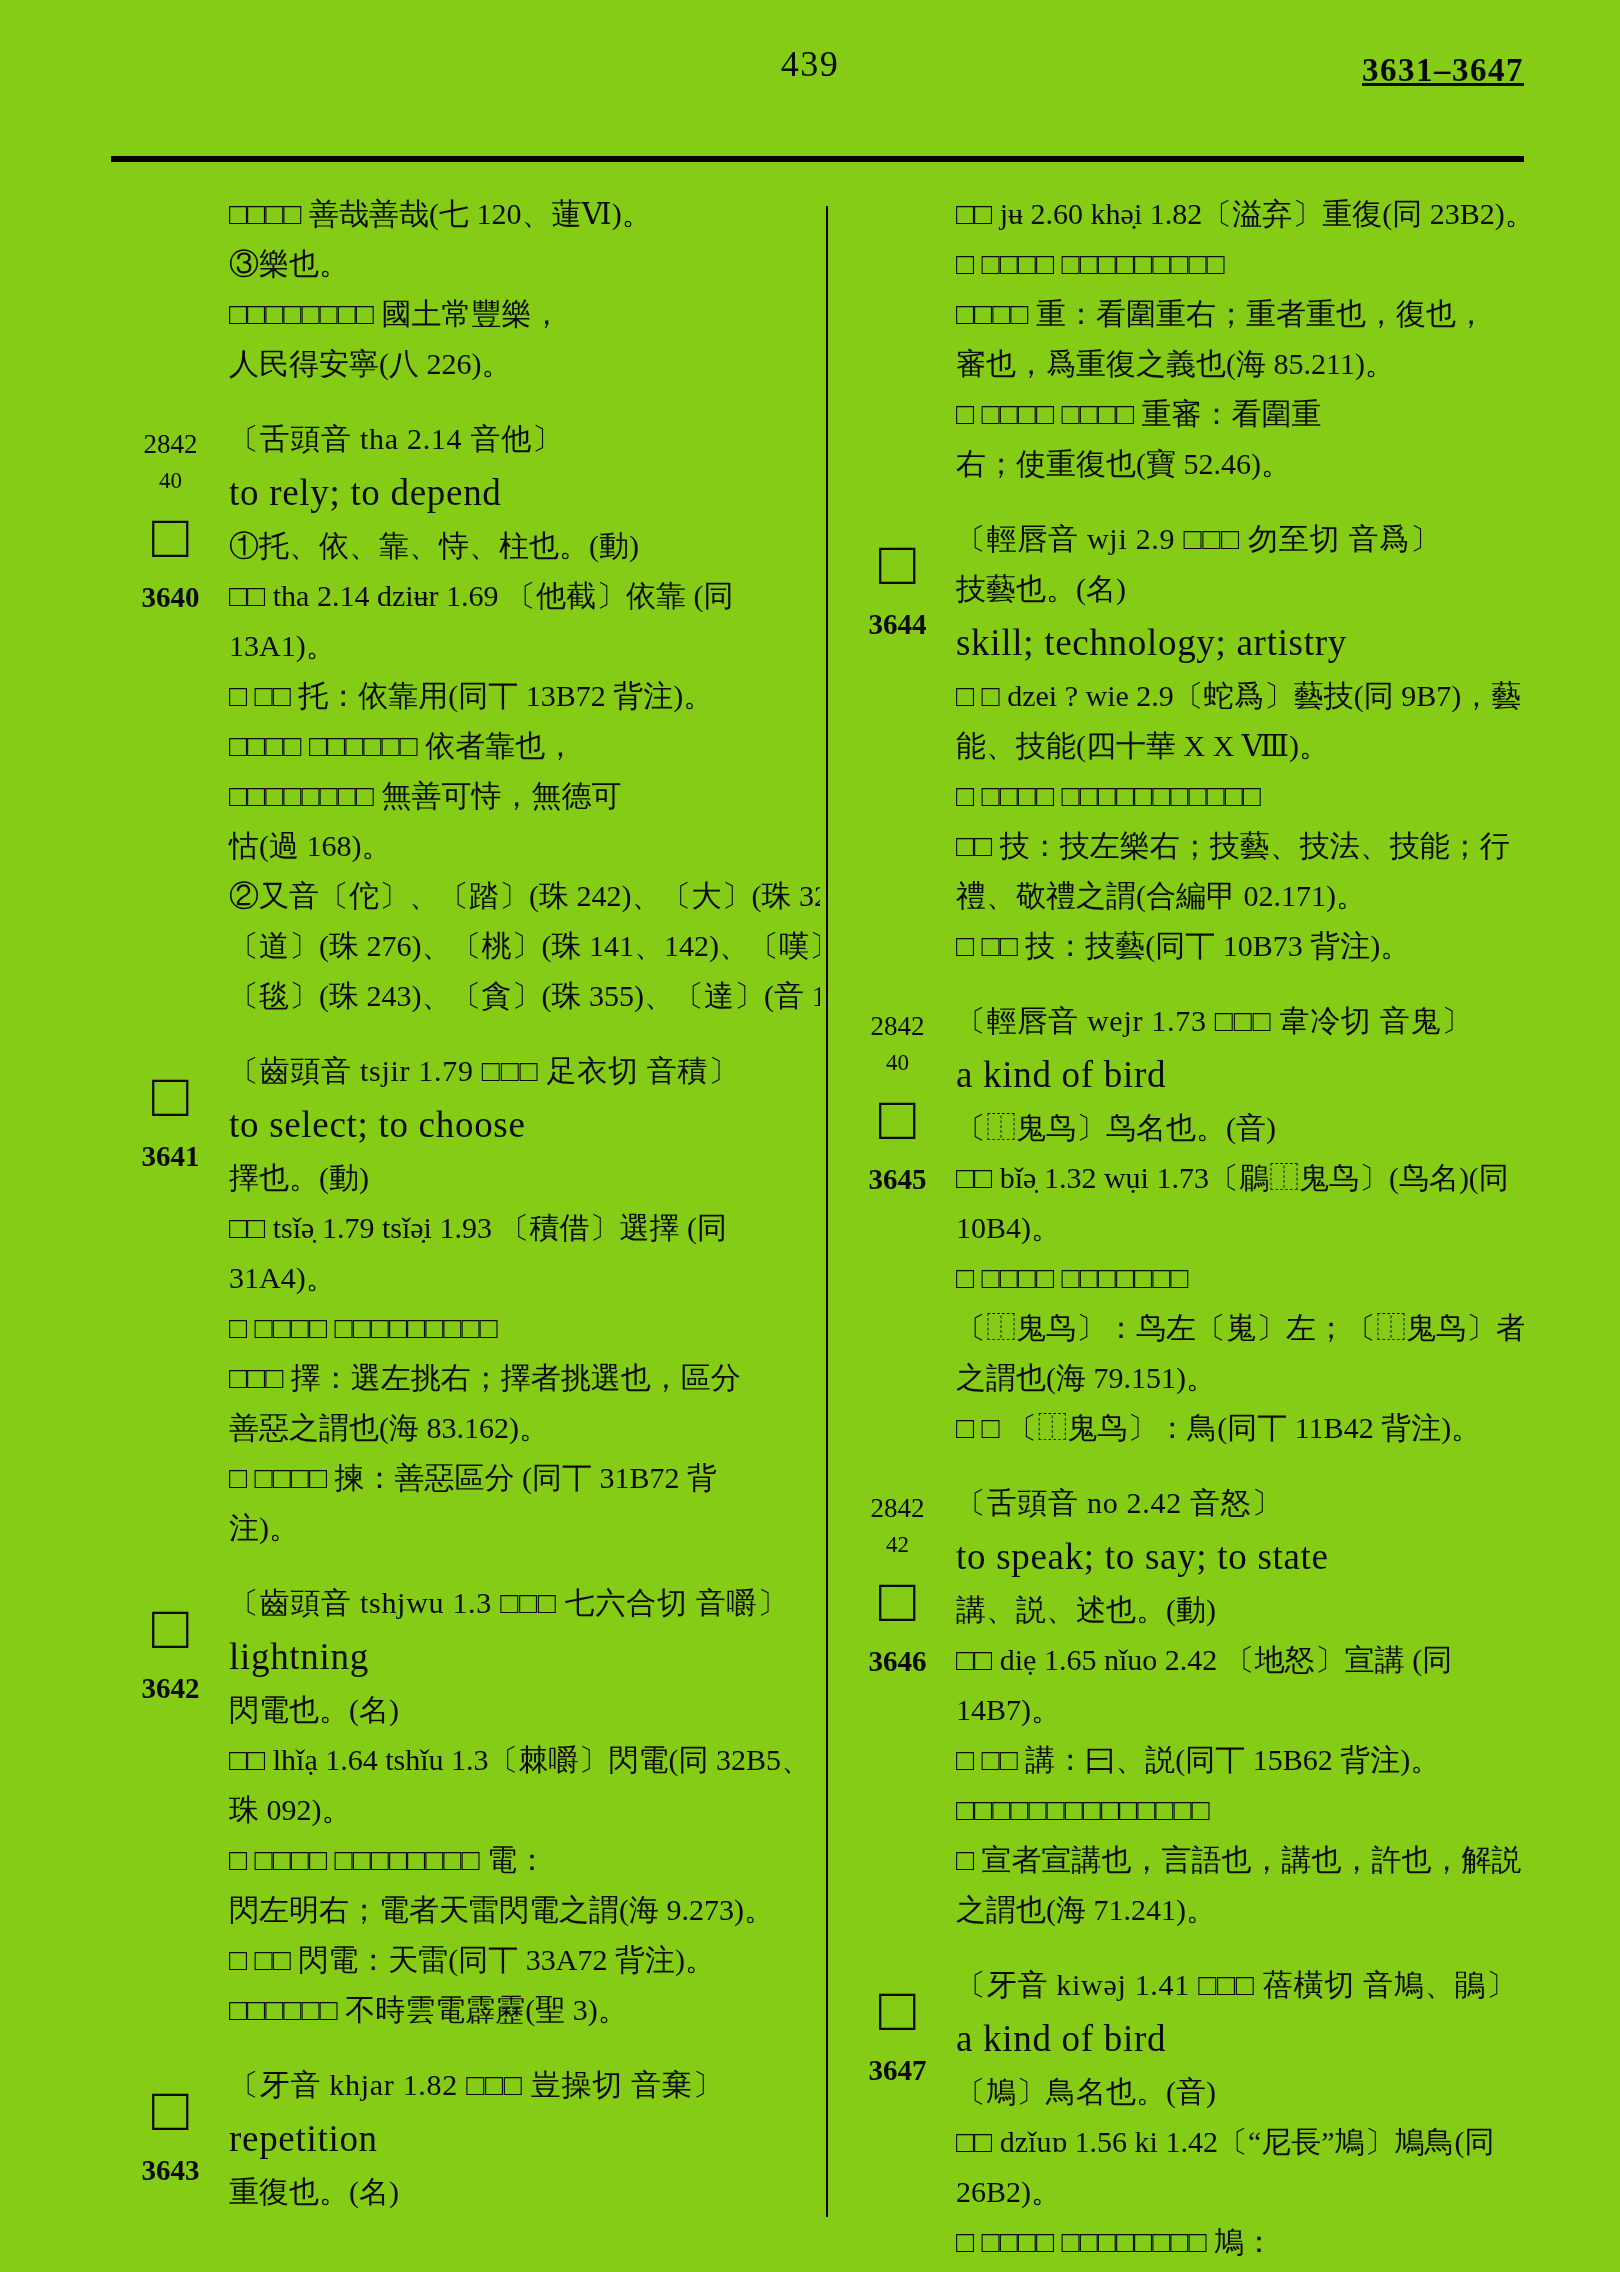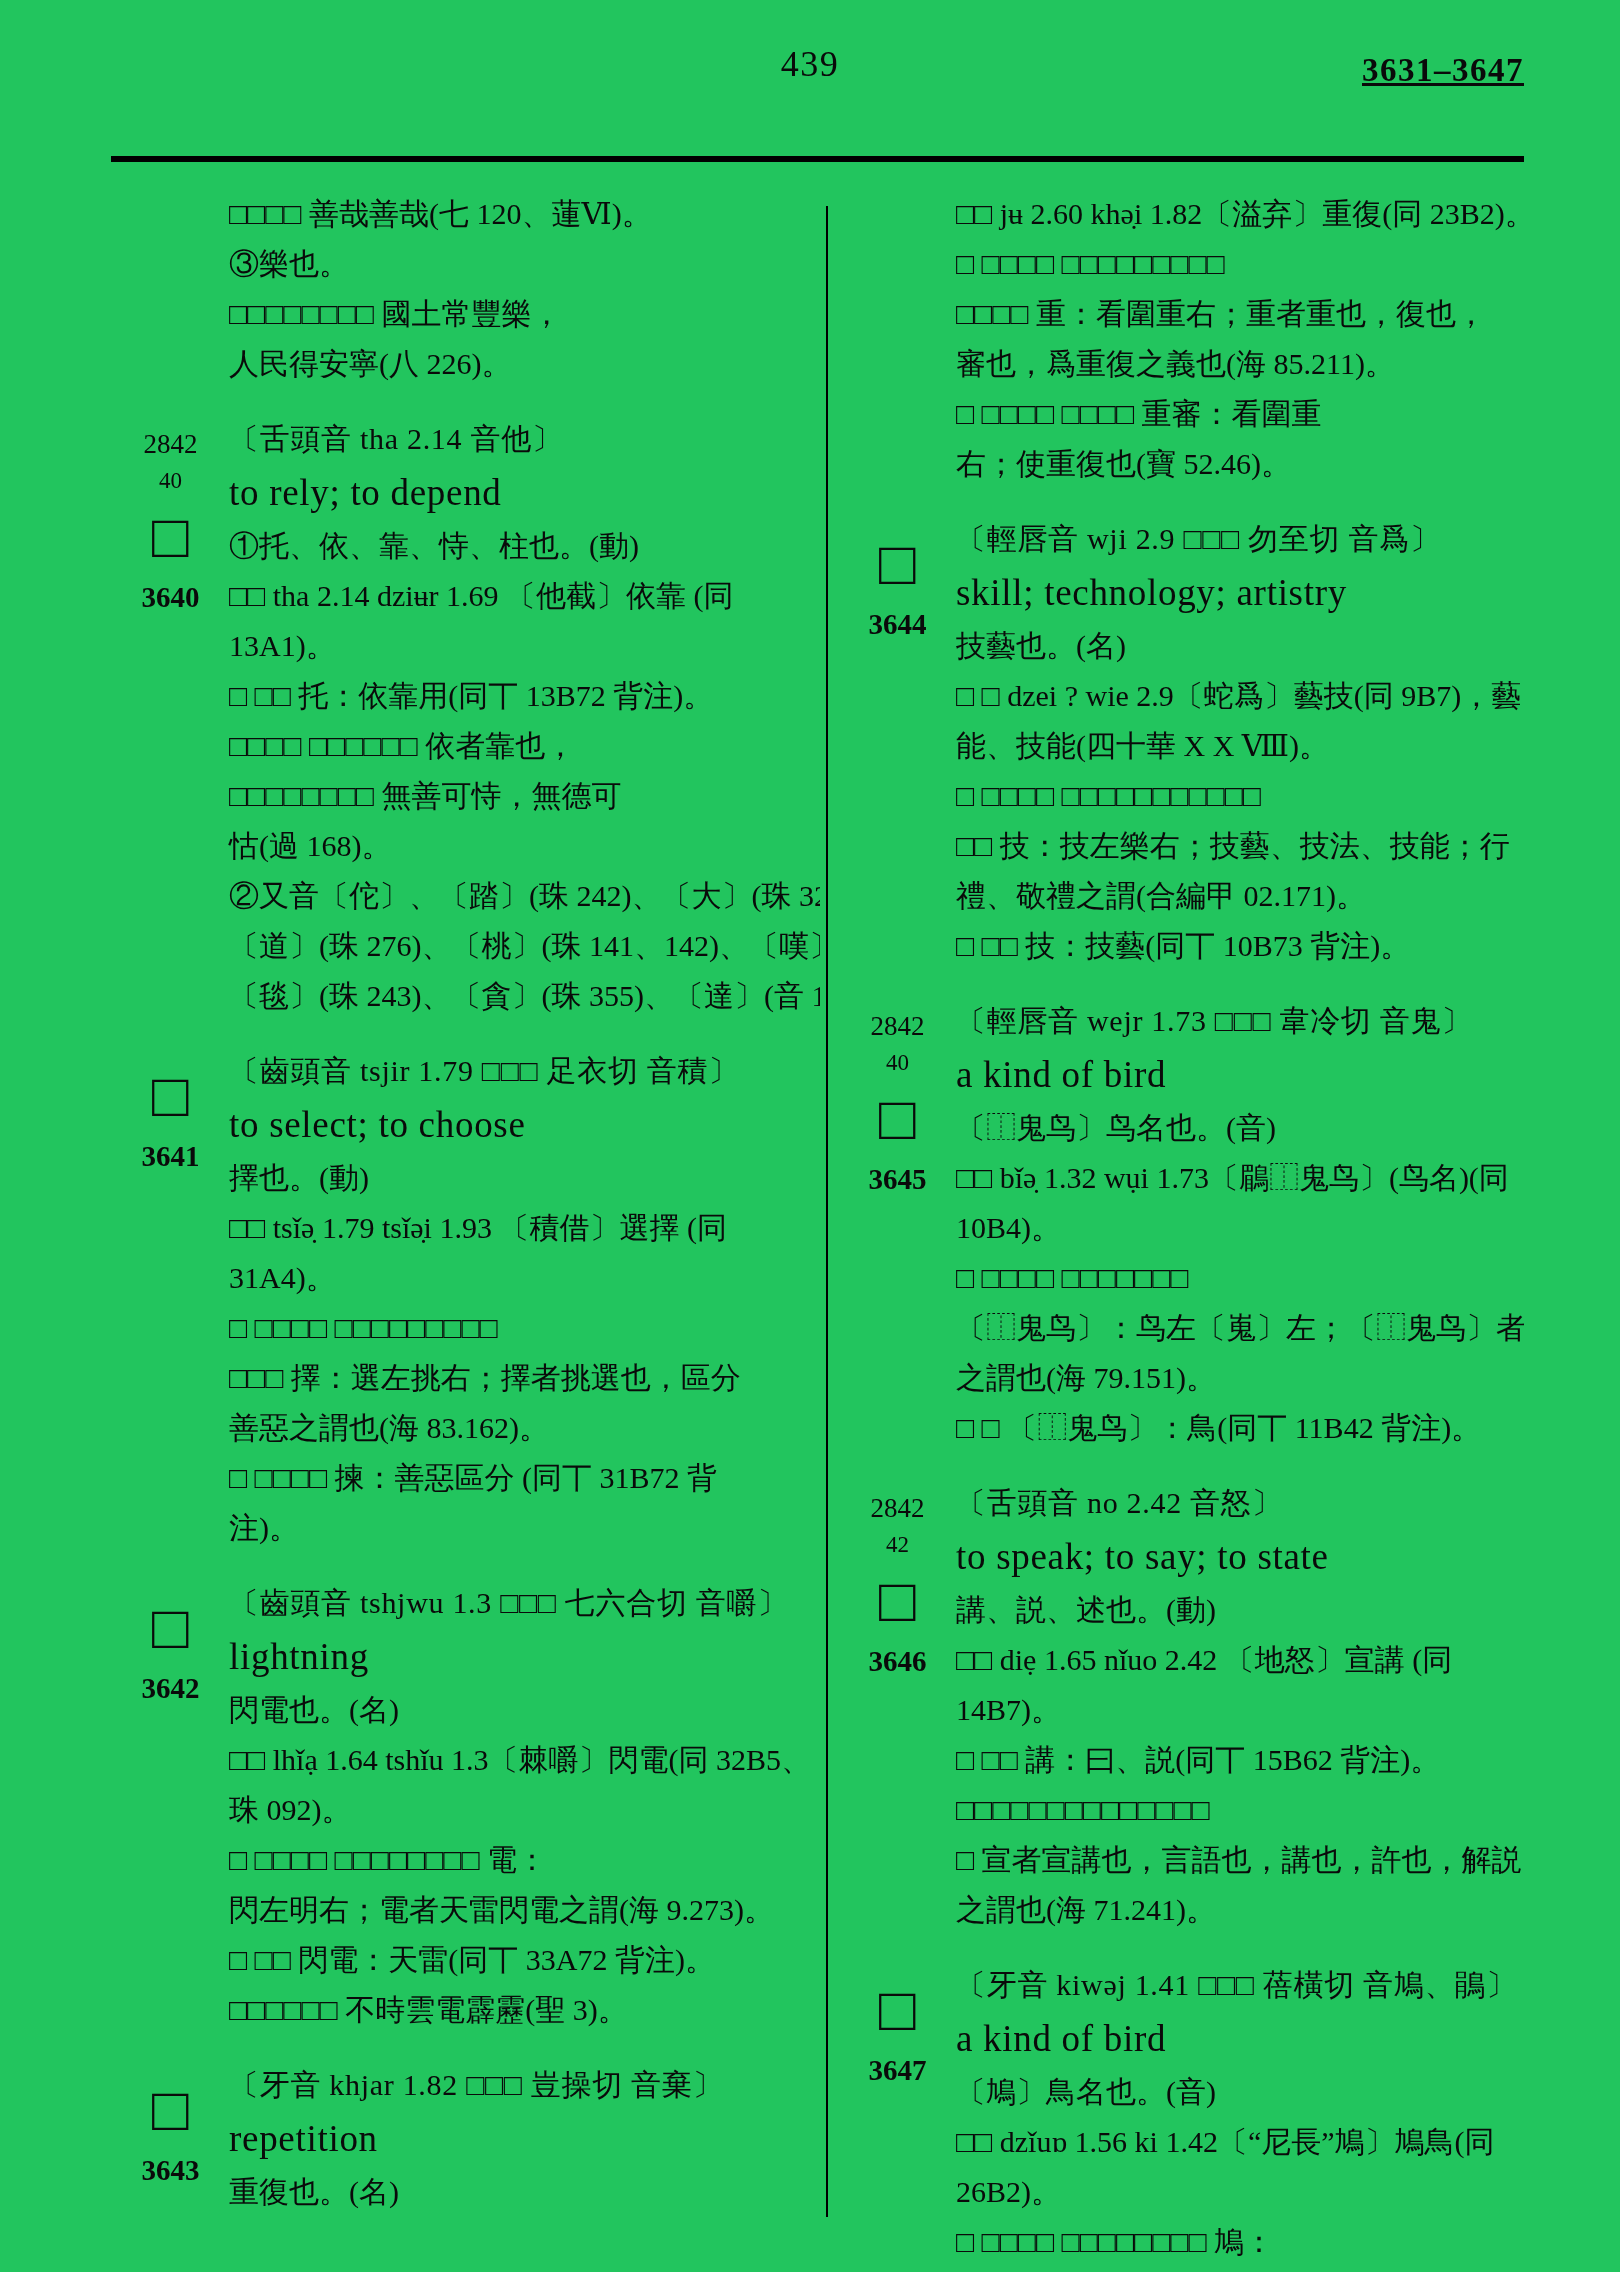--- a/index.html
+++ b/index.html
@@ -1,19 +1,19 @@
 <!DOCTYPE html>
 <html style="font-size:12px"><head>
 <meta charset="utf-8">
 <style>
   html,body{margin:0;padding:0;background:#e8e8e8;}
   .page{
     position:relative;
     width:1620px;height:2273px;
-    background:#22c55e;color:#0a0a0a;
+    background:#84cc16;color:#0a0a0a;
     font-family:"Liberation Serif","DejaVu Serif",serif;
     overflow:hidden;
   }
   .page-number{
     position:absolute;top:43px;left:0;right:0;
     text-align:center;font-size:36px;letter-spacing:1.5px;
   }
   .entry-range{
     position:absolute;top:52px;right:96px;
     font-size:33px;font-weight:bold;letter-spacing:1.5px;text-decoration:underline;
@@ -150,22 +150,22 @@
             <div class="ln">右；使重復也(寶 52.46)。</div>
           </div>
         </div>
         <div class="entry">
           <div class="margin">
             <div class="glyph">□</div>
             <div class="no">3644</div>
           </div>
           <div class="body">
             <div class="ln phonetic">〔輕唇音 wji 2.9 □□□ 勿至切 音爲〕</div>
+            <div class="ln">技藝也。(名)</div>
             <div class="ln gloss">skill; technology; artistry</div>
-            <div class="ln">技藝也。(名)</div>
             <div class="ln">□ □ dzei ? wie 2.9〔蛇爲〕藝技(同 9B7)，藝</div>
             <div class="ln">能、技能(四十華 X X Ⅷ)。</div>
             <div class="ln">□ □□□□ □□□□□□□□□□□</div>
             <div class="ln">□□ 技：技左樂右；技藝、技法、技能；行</div>
             <div class="ln">禮、敬禮之謂(合編甲 02.171)。</div>
             <div class="ln">□ □□ 技：技藝(同丅 10B73 背注)。</div>
           </div>
         </div>
         <div class="entry">
           <div class="margin">

